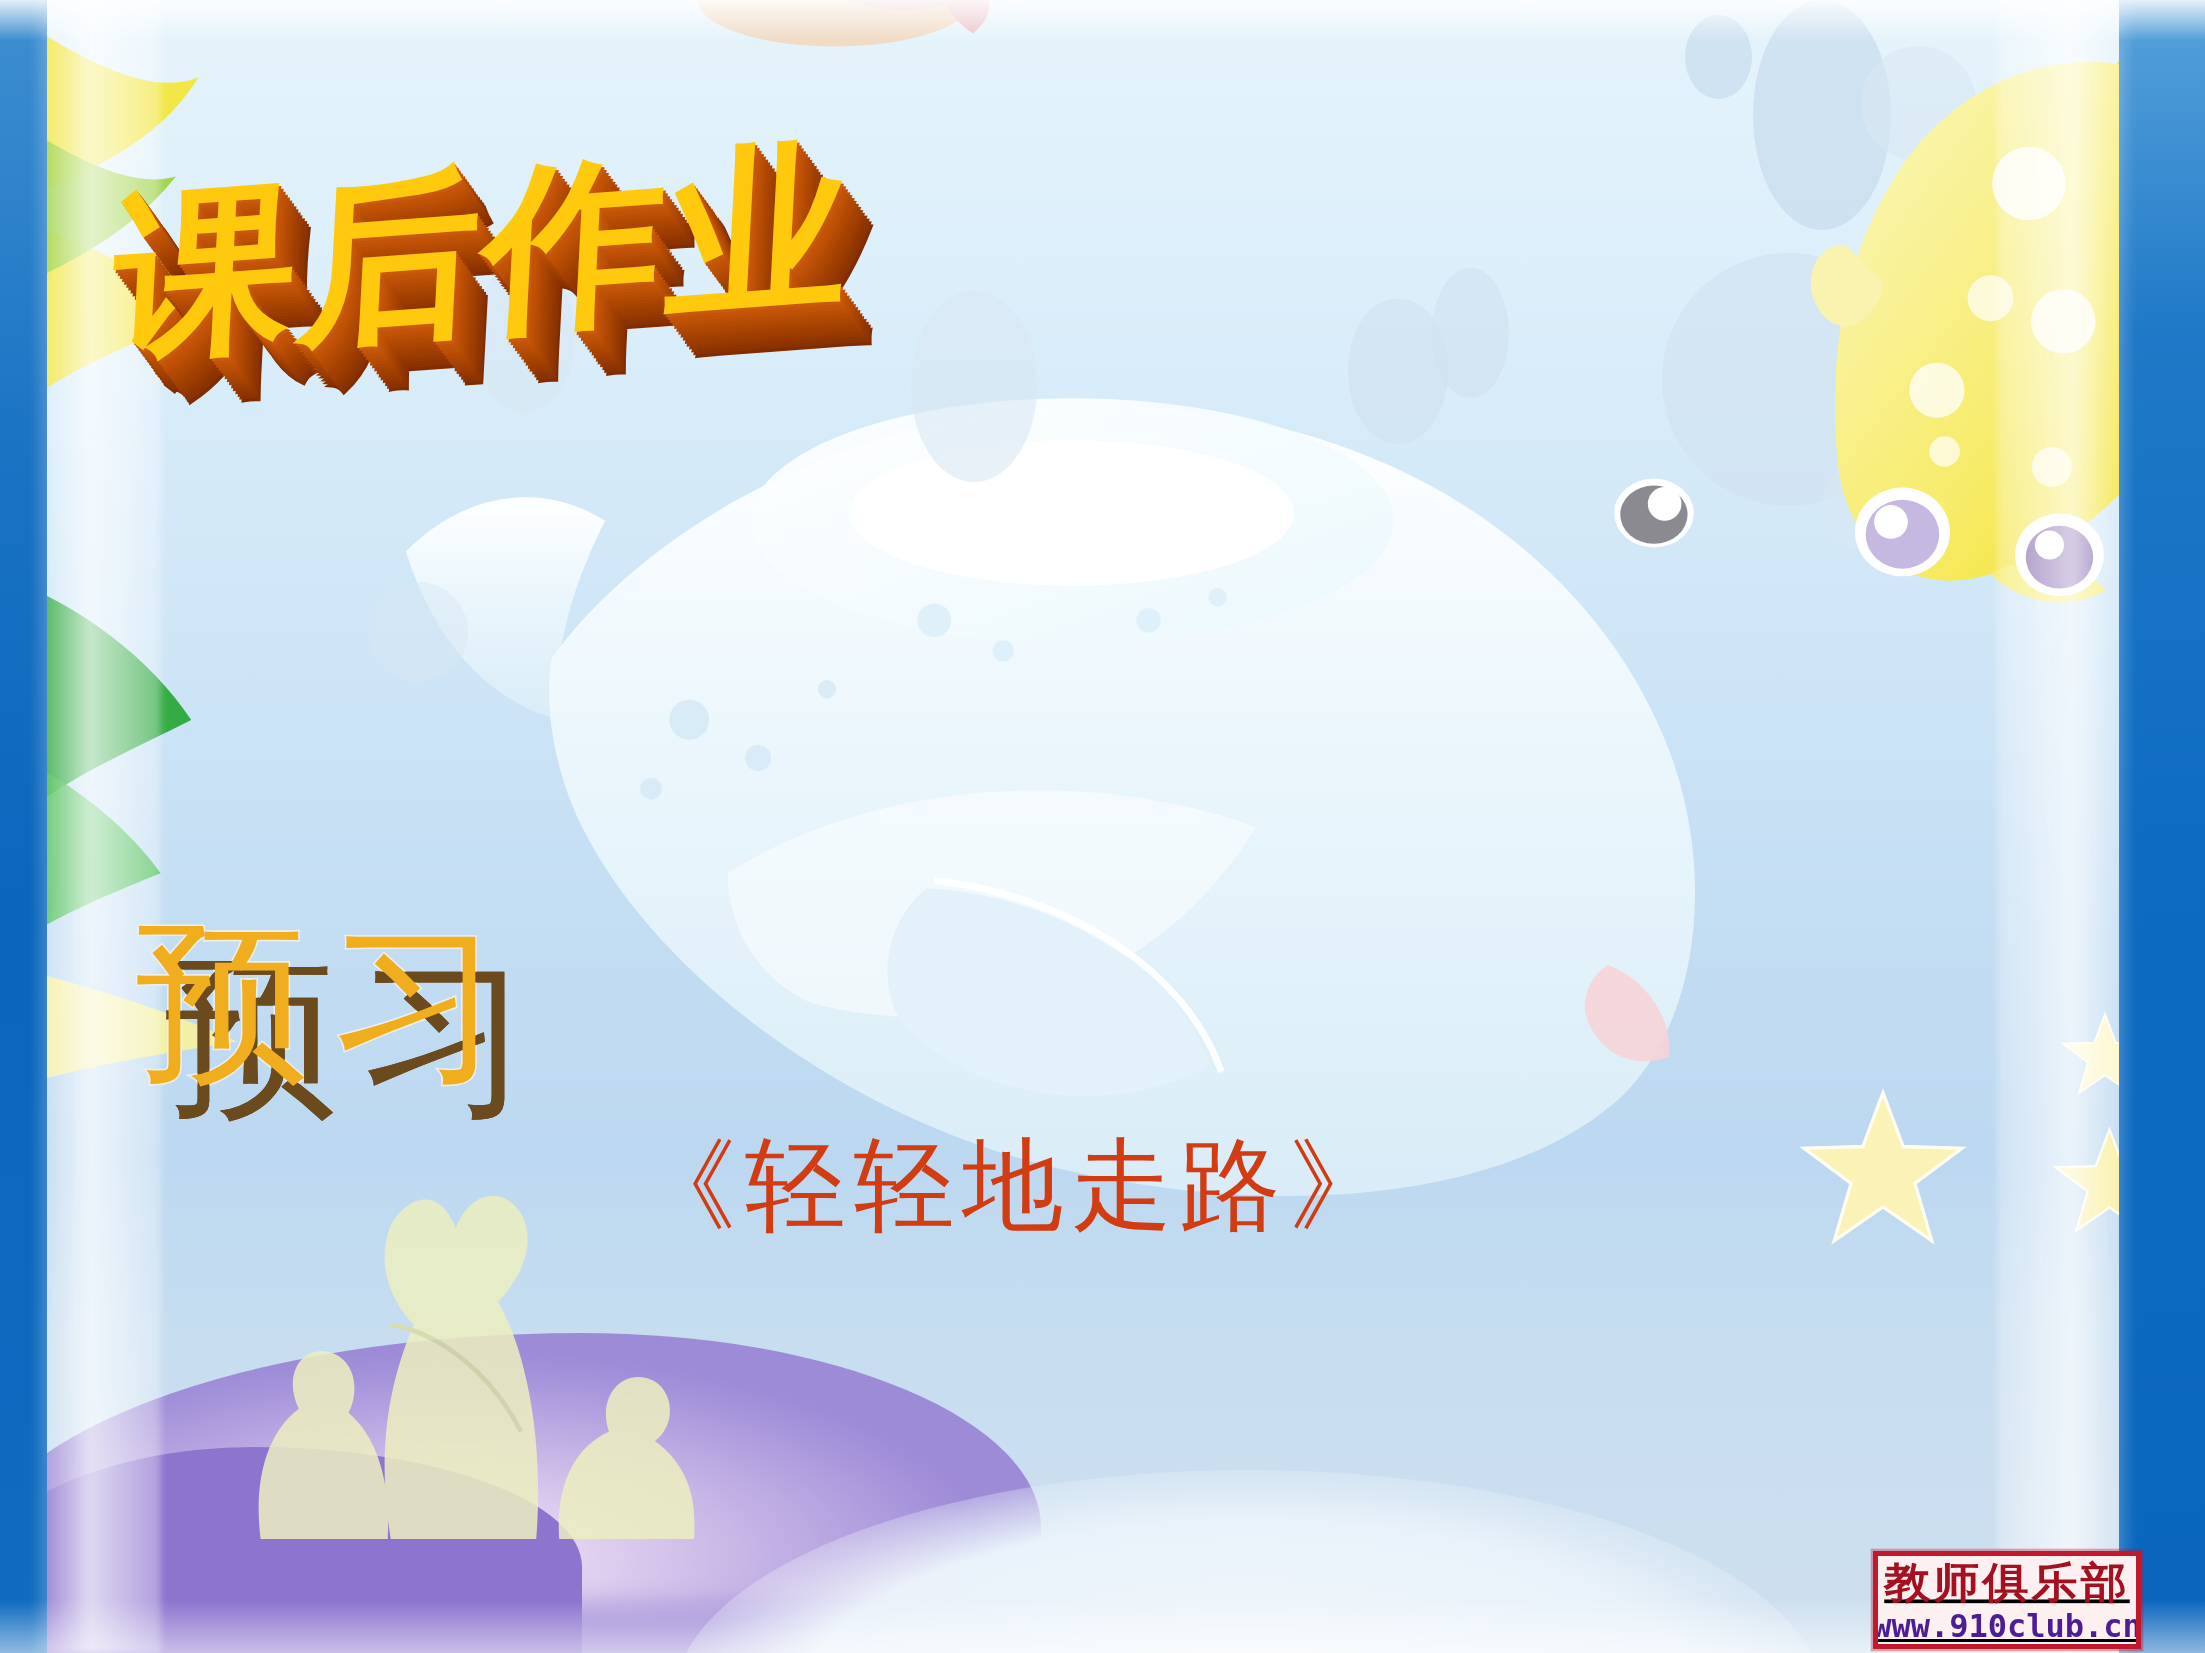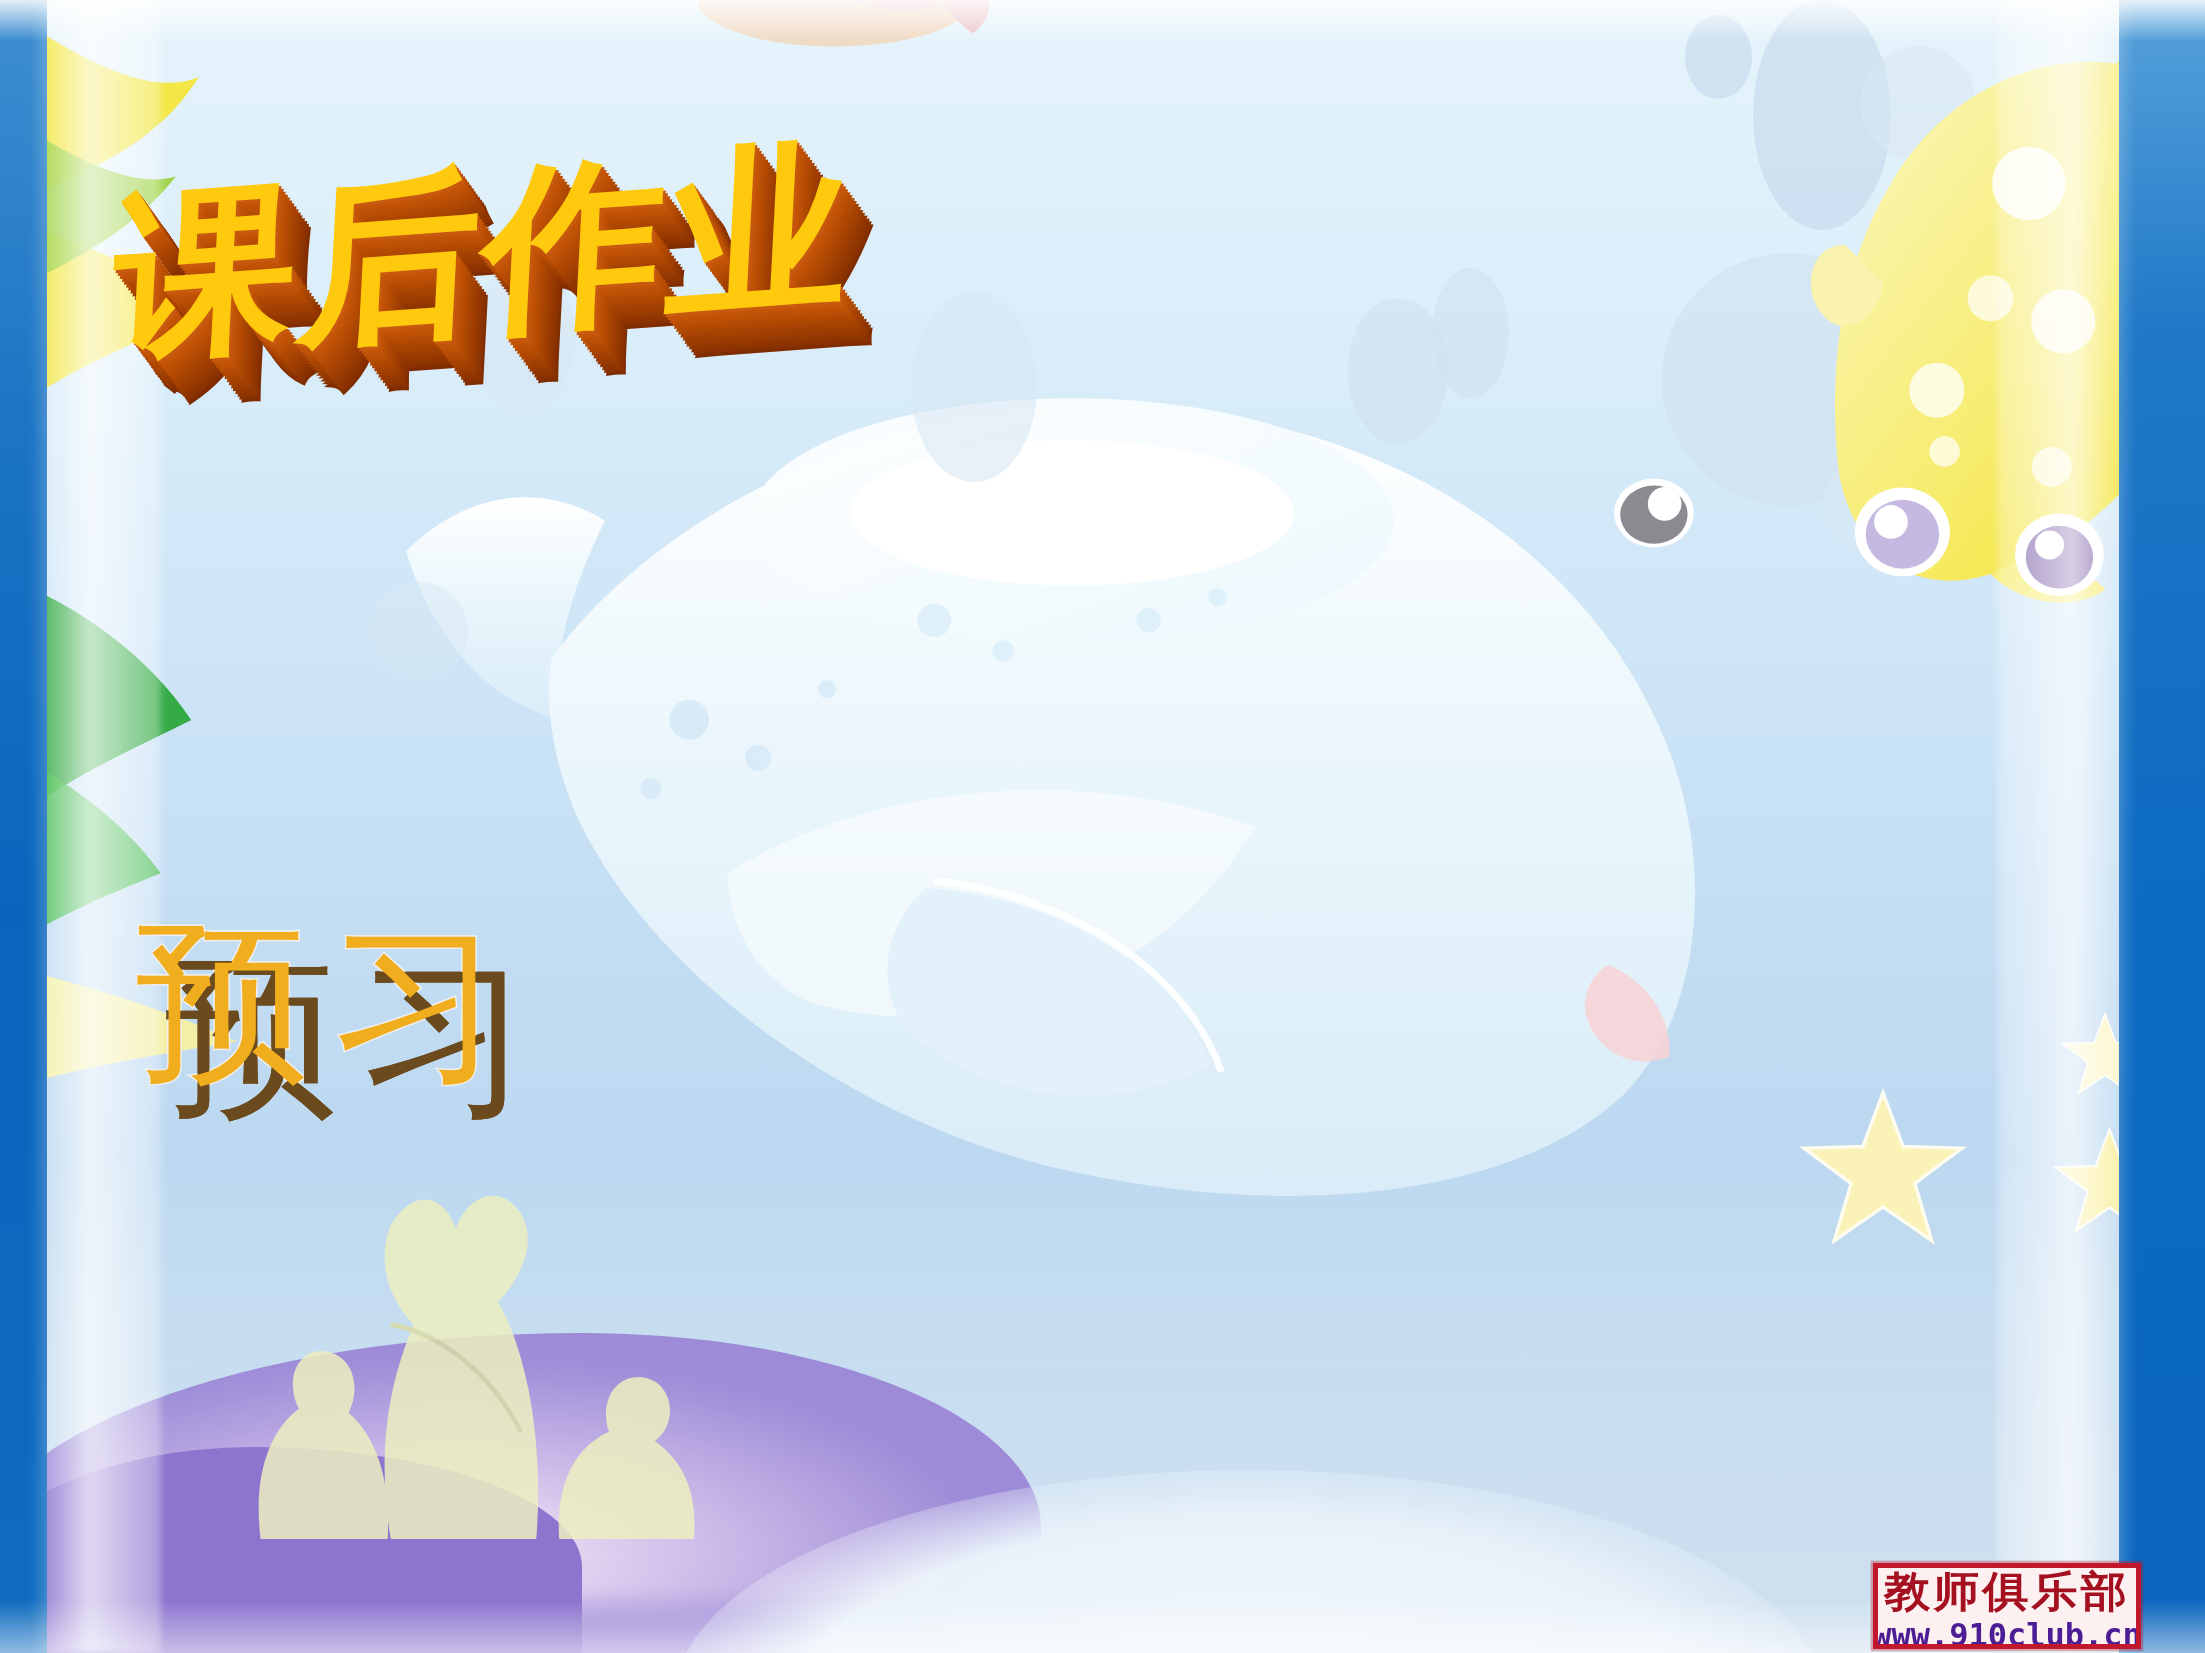--- a/index.html
+++ b/index.html
@@ -170,27 +170,28 @@
     font-size:101px;
     letter-spacing:7.7px;
     color:#D13C13;
     font-family:"DejaVu Serif","Liberation Serif",serif;
     line-height:1;
   }
 
   
   #watermark{
     position:absolute;right:64px;bottom:4.6px;
-    width:268px;height:86px;
+    width:268px;height:98px;
     background:#fdf0f0;
     border:5.4px solid #C2182B;
     box-shadow:0 0 0 2.3px rgba(180,20,40,.35);
-    display:flex;flex-direction:column;align-items:center;
+    display:flex;flex-direction:column;align-items:center;justify-content:center;
     line-height:1;
     overflow:hidden;
+    text-decoration:underline;
   }
   #watermark .wm1{
     color:#A41020;font-size:46px;letter-spacing:3.1px;font-weight:700;
     font-family:"DejaVu Sans","Liberation Sans",sans-serif;
     transform:scaleY(.92);
   }
   #watermark .wm2{
     color:#4c1d95;font-size:32px;letter-spacing:0px;font-weight:700;margin-top:4.6px;
     font-family:"DejaVu Sans Mono","Liberation Mono",monospace;
   }
@@ -358,20 +359,21 @@
     <div class="frame-soft-t"></div>
     <div class="frame-soft-b"></div>
   </div>
 
   <div class="txt" id="wa-sub-back">预习</div>
   <div class="txt" id="wa-sub">预习</div>
 
   <div class="txt" id="wa-title">课后作业</div>
 
 
+  <div class="txt" id="line-book">《轻轻地走路》</div>
 
   <div id="watermark">
     <span class="wm1">教师俱乐部</span>
     <span class="wm2">www.910club.cn</span>
   </div>
 
 </div>
 
 
 </body></html>

